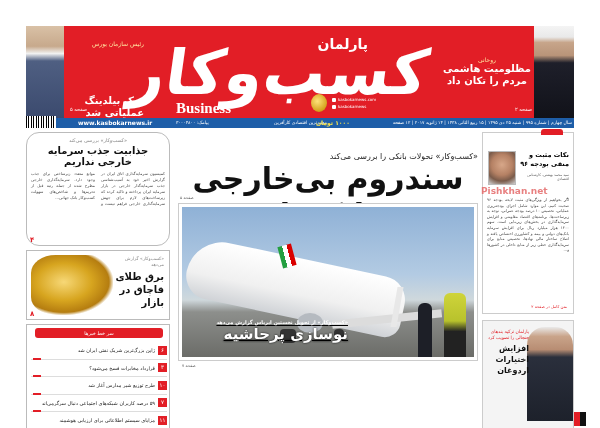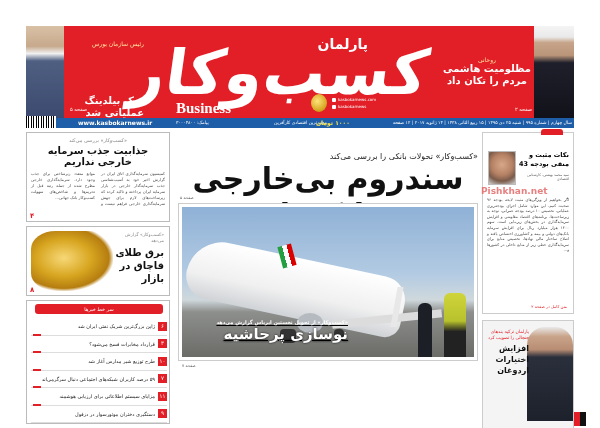--- a/index.html
+++ b/index.html
@@ -35,21 +35,21 @@
   .barcode { position: absolute; left: 0; top: -2px; width: 30px; height: 12px; background: repeating-linear-gradient(90deg,#000 0 1px,#fff 1px 2px,#000 2px 3px,#fff 3px 5px); }
   .info-url { position: absolute; left: 52px; top: 1px; font-size: 6px; font-weight: bold; }
   .info-price-left { position: absolute; left: 150px; top: 2px; }
   .info-slogan { position: absolute; left: 248px; top: 2px; }
   .info-price { position: absolute; left: 290px; top: 1px; color: #f7e34a; font-size: 6px; font-weight: bold; }
   .info-date { position: absolute; right: 2px; top: 2px; }
 
   
   .left-col { position: absolute; left: 26px; top: 132px; width: 144px; }
   .box { border: 1px solid #bbb; background: #fff; }
-  .econ-box { height: 90px; padding: 4px; position: relative; }
+  .econ-box { height: 114px; padding: 4px; position: relative; border-radius: 13px; }
   .econ-kicker { font-size: 5px; color: #888; text-align: center; }
   .econ-title { font-size: 10px; font-weight: bold; text-align: center; margin-top: 2px; color: #111; }
   .econ-body { font-size: 4px; line-height: 6px; color: #444; margin-top: 4px; text-align: justify; column-count: 2; column-gap: 6px; }
   .page-num { position: absolute; left: 3px; bottom: 1px; color: #e21e26; font-size: 7px; font-weight: bold; }
 
   .gold-box { margin-top: 4px; height: 70px; position: relative; overflow: hidden; }
   .gold-img { position: absolute; left: 4px; top: 4px; width: 82px; height: 60px; border-radius: 30%; background: radial-gradient(ellipse at 40% 45%,#f7d877 0%,#d7a51f 40%,#b57d10 65%,rgba(255,255,255,0) 72%); }
   .gold-text { position: absolute; right: 5px; top: 5px; width: 52px; text-align: right; }
   .gold-kicker { font-size: 4.5px; color: #888; line-height: 6px; }
   .gold-title { font-size: 10px; font-weight: bold; line-height: 13px; color: #111; margin-top: 2px; }
@@ -223,21 +223,21 @@
       </div>
     </div>
   </div>
   <div class="photo-credit rtl">صفحه ۷</div>
 </div>
 
 <div class="right-col">
   <div class="editorial">
     <div class="editorial-tab"></div>
     <div class="editor-photo"></div>
-    <div class="editorial-title">نکات مثبت و منفی بودجه 43</div>
+    <div class="editorial-title">نکات مثبت و منفی بودجه ۹۶</div>
     <div class="editorial-author">سید محمد بهشتی، کارشناس اقتصادی</div>
     <div class="watermark">Pishkhan.net</div>
     <div class="editorial-body">اگر بخواهیم از ویژگی‌های مثبت لایحه بودجه ۹۶ صحبت کنیم، این موارد شامل اجرای بودجه‌ریزی عملیاتی، تخصیص ۱۰ درصد بودجه عمرانی، توجه به زیرساخت‌ها، برنامه‌های اقتصاد مقاومتی و افزایش سرمایه‌گذاری در بخش‌های زیربنایی است. سهم ۱۴۰۰ هزار میلیارد ریال برای افزایش سرمایه بانک‌های دولتی و بیمه و کشاورزی اختصاص یافته و اصلاح ساختار مالی نهادها، تخصیص منابع برای سرمایه‌گذاری خطی زیر از منابع داخلی در کشورها و...</div>
     <div class="editorial-more">متن کامل در صفحه ۲</div>
   </div>
 
   <div class="erdogan-box">
     <div class="erdogan-photo"></div>
     <div class="erdogan-text">
       <div class="erdogan-kicker">پارلمان ترکیه بندهای جنجالی را تصویب کرد</div>

